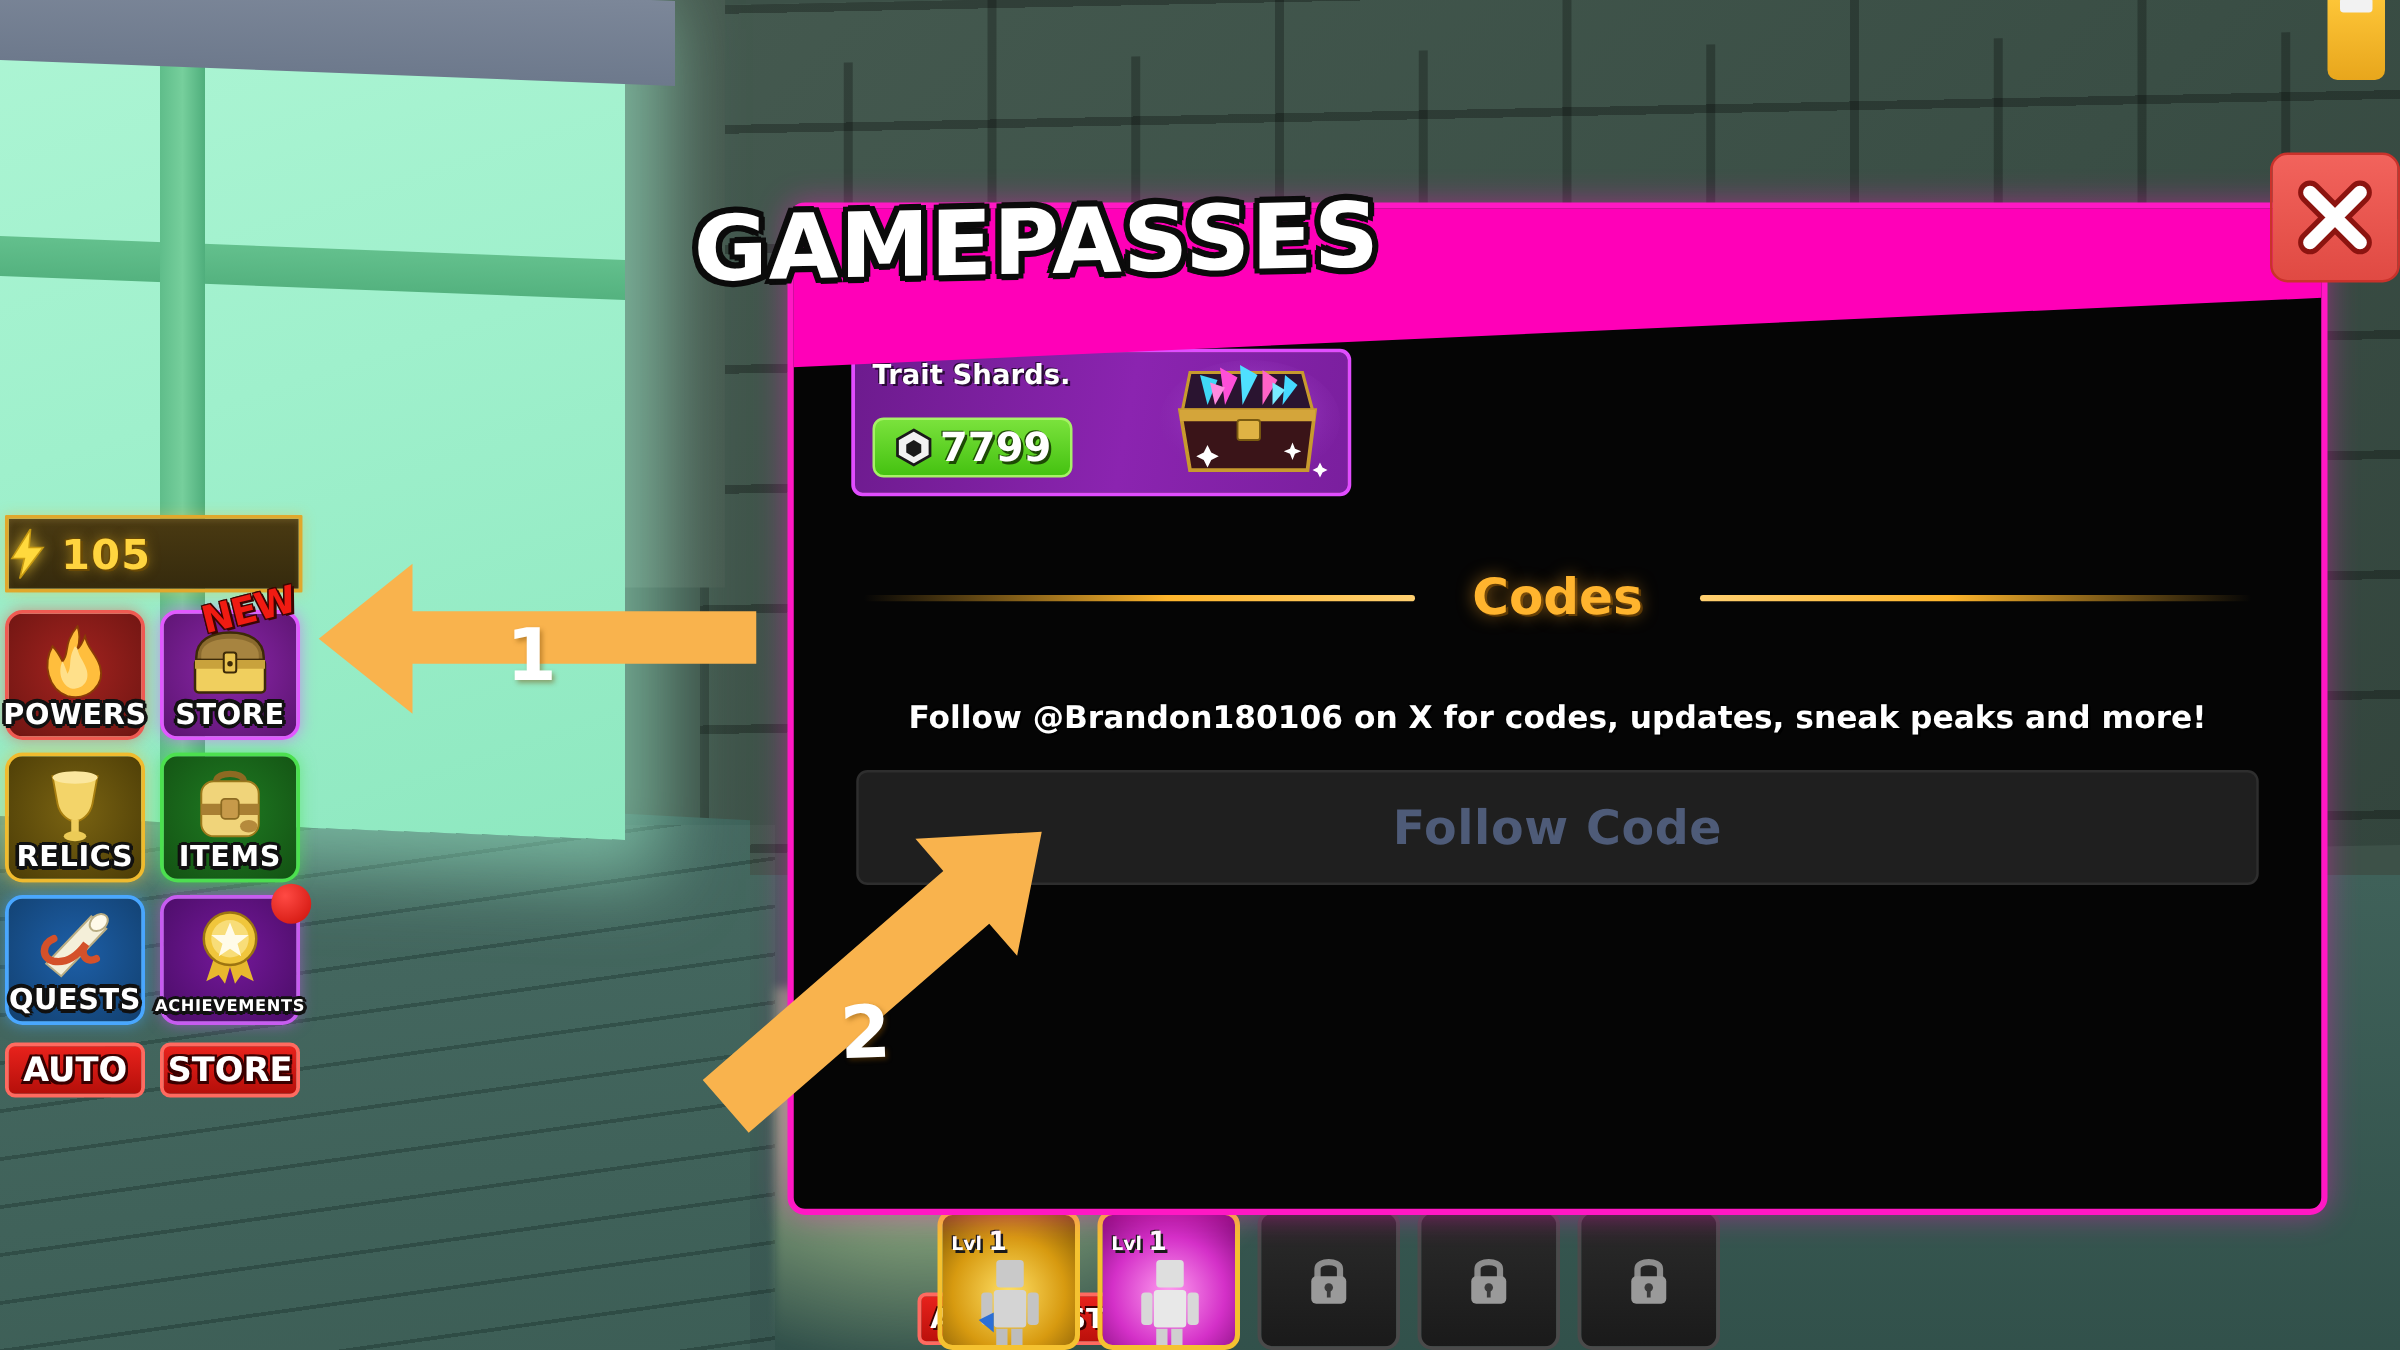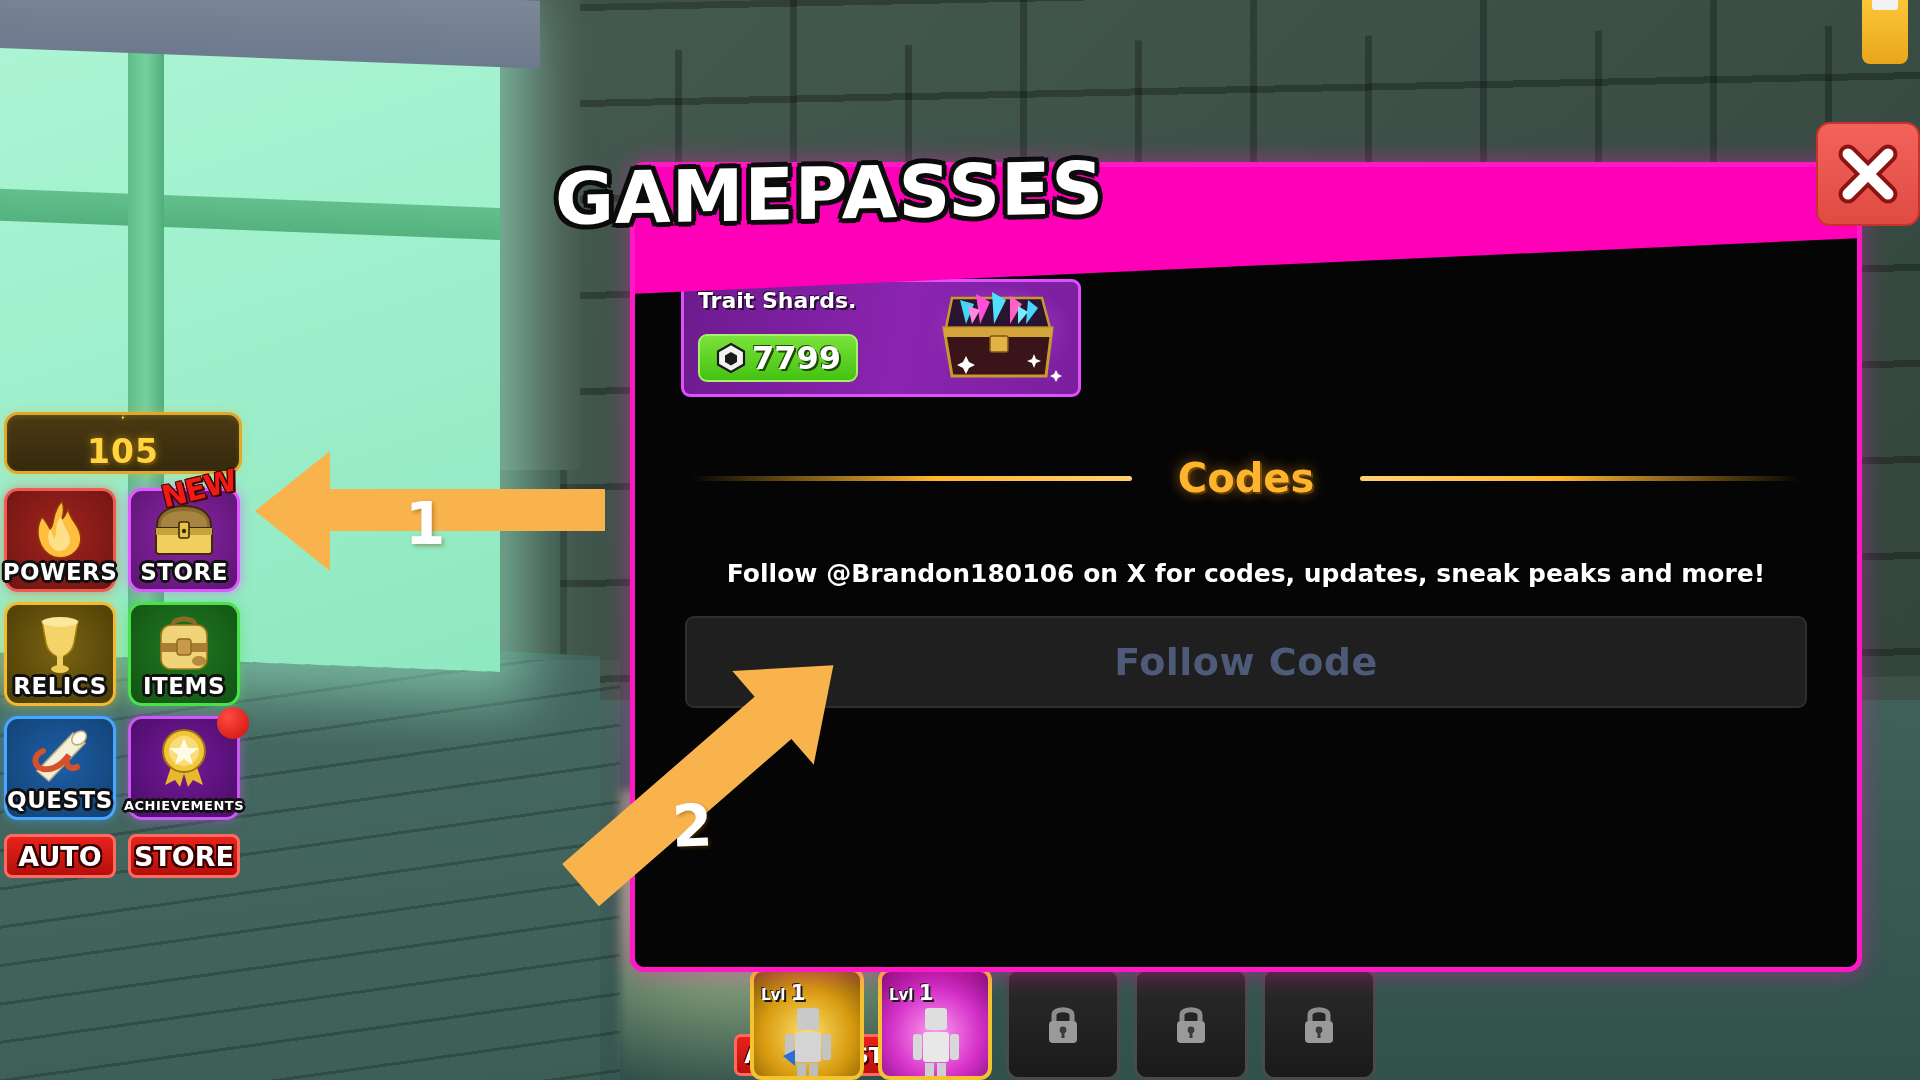--- a/index.html
+++ b/index.html
@@ -145,27 +145,26 @@
   
   .hud-left {
     position: absolute;
     left: 4px; top: 412px;
     width: 250px;
   }
 
   .energy-bar {
     position: relative;
     width: 238px; height: 62px;
-    border-radius: 14px;
+    border-radius: 1px;
     background: linear-gradient(to bottom, #4a3a12, #352a0d);
     border: 3px solid #e0a82c;
     box-shadow: 0 0 10px rgba(240,190,60,0.4), inset 0 2px 5px rgba(255,220,120,0.14);
     display: flex; align-items: center; gap: 12px;
     padding-left: 0;
-    flex-direction: column;
   }
   .bolt-icon {
     width: 30px; height: 40px;
     filter: drop-shadow(0 0 5px rgba(255,215,60,0.75));
   }
   .energy-count {
     font-family: "DejaVu Sans", sans-serif;
     font-size: 33px;
     font-weight: bold;
     color: #ffd43f;

